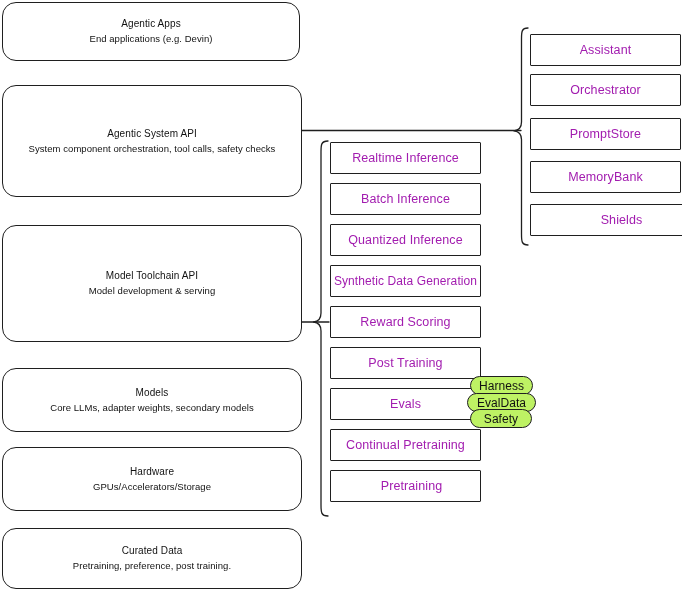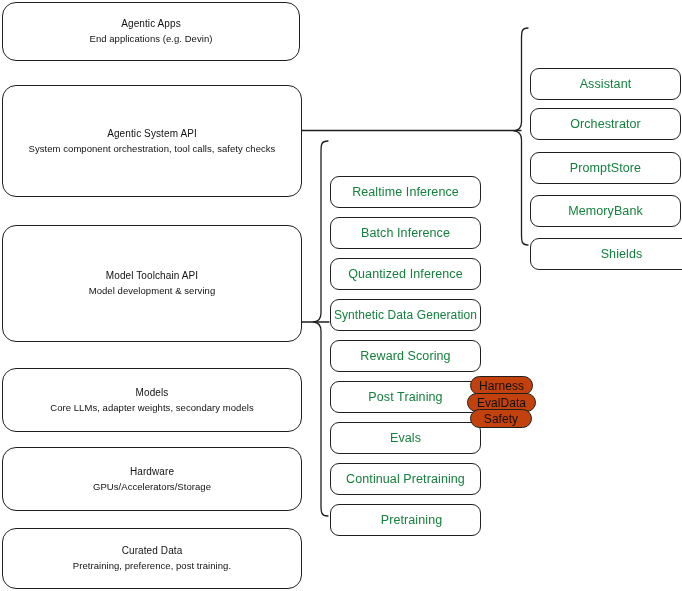--- a/index.html
+++ b/index.html
@@ -45,39 +45,38 @@
     line-height: 1.35;
     margin-top: 3px;
     letter-spacing: 0.05px;
   }
 
   
   .chip {
     position: absolute;
     box-sizing: border-box;
     border: 1.3px solid #1f1f1f;
-    border-radius: 9px;
+    border-radius: 1px;
     background: #ffffff;
     display: flex;
     align-items: center;
     justify-content: center;
     text-align: center;
     font-size: 12.5px;
-    color: #15803d;
+    color: #a21caf;
     letter-spacing: 0.1px;
-    margin-top: 34px;
   }
 
   
   .badge {
     position: absolute;
     box-sizing: border-box;
     border: 1.4px solid #1f1f1f;
     border-radius: 999px;
-    background: #c2410c;
+    background: #bef264;
     display: flex;
     align-items: center;
     justify-content: center;
     text-align: center;
     font-size: 12px;
     color: #111111;
     letter-spacing: 0.05px;
   }
 
   

